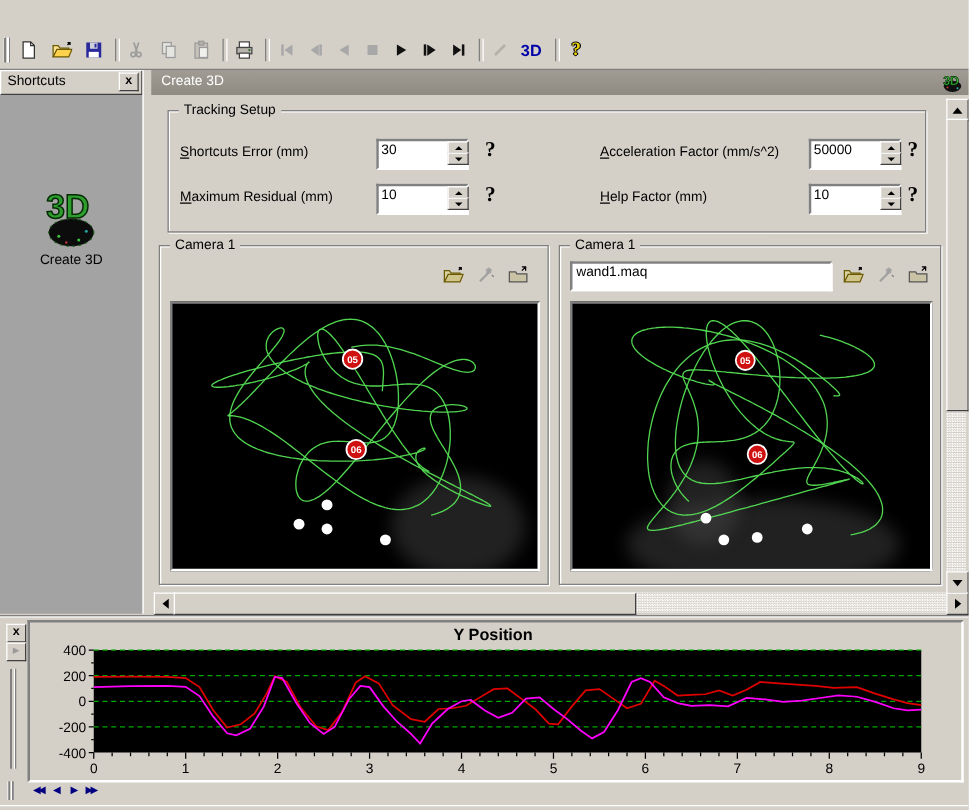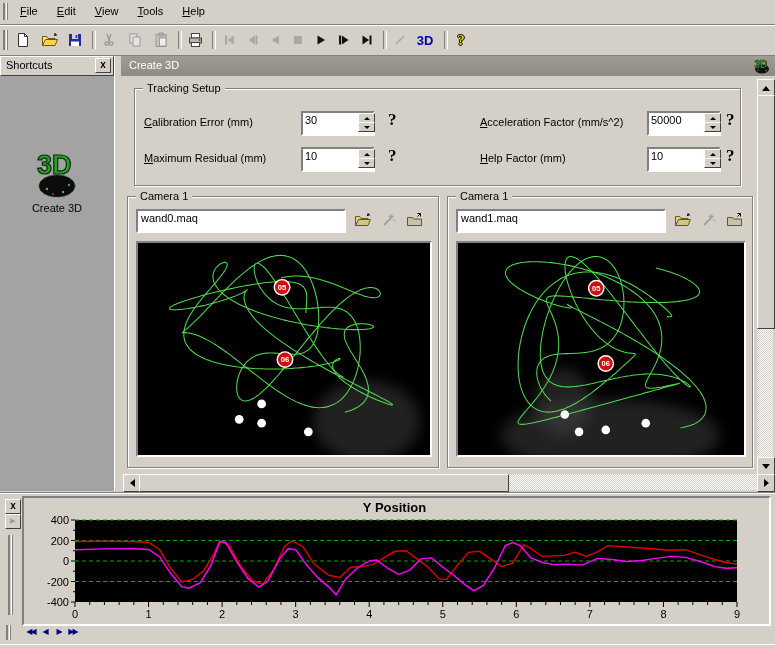--- a/index.html
+++ b/index.html
@@ -98,28 +98,20 @@
     text-align:center;line-height:16px;padding:0 16px;white-space:nowrap;}
   .tab.active{z-index:5;}
   .tab.active .face{background:#fff;font-weight:bold;}
   #bp-bottom{position:absolute;left:0;top:151px;width:775px;height:5px;border-top:1px solid #fff;}
 </style>
 </head>
 <body>
 
 <div id="screen">
 
-  <div id="menubar">
-    <div class="gripper"></div>
-    <span class="menu-item fl-u">File</span>
-    <span class="menu-item fl-u">Edit</span>
-    <span class="menu-item fl-u">View</span>
-    <span class="menu-item fl-u">Tools</span>
-    <span class="menu-item fl-u">Help</span>
-  </div>
 
   <div id="toolbar">
     <div class="gripper"></div>
     <div class="tbtn" style="left:12px">
       <svg width="16" height="16" viewBox="0 0 16 16">
         <path d="M3.5 1.5h6l3 3v10h-9z" fill="#fff" stroke="#333"></path>
           <path d="M9.5 1.5v3h3" fill="none" stroke="#333"></path>
       </svg>
     </div>
     <div class="tbtn" style="left:38px">
@@ -244,21 +236,21 @@
       <svg class="mini" viewBox="0 0 16 16">
         <ellipse cx="8" cy="11" rx="7" ry="4.5" fill="#101010"></ellipse>
         <text x="0.5" y="10" font-family="Liberation Sans,DejaVu Sans,sans-serif" font-size="10" font-weight="bold" fill="#35b535" stroke="#042804" stroke-width="0.5">3D</text>
         <circle cx="4" cy="12" r="0.8" fill="#d03030"></circle>
           <circle cx="12" cy="12.5" r="0.8" fill="#30b0b0"></circle>
       </svg>
     </div>
 
     <div class="groupbox" style="left:13px;top:32px;width:605px;height:96px;">
       <span class="grouplbl">Tracking Setup</span>
-      <span class="field-lbl fl-u" style="left:9px;top:26px">Calibration Error (mm)</span>
+      <span class="field-lbl fl-u" style="left:9px;top:26px">Shortcuts Error (mm)</span>
       <div class="spin" style="left:166px;top:22px">
         <input value="30" style="">
         <span class="btns">
             <span class="sbtn u">
               <i class="tri u"></i>
             </span>
             <span class="sbtn d">
               <i class="tri d"></i>
             </span>
           </span>
@@ -300,23 +292,20 @@
             <span class="sbtn d">
               <i class="tri d"></i>
             </span>
           </span>
       </div>
       <span class="qhelp" style="left:591px;top:58px">?</span>
     </div>
 
     <div class="groupbox" style="left:6px;top:140px;width:310px;height:270px;">
       <span class="grouplbl">Camera 1</span>
-      <div class="cam-field" style="left:8px;top:12px;width:206px">
-        <input readonly="" value="wand0.maq" style="">
-      </div>
       <div class="cam-ico" style="left:224px;top:14px">
         <svg width="17" height="16" viewBox="0 0 17 16">
           <path d="M1.5 13.5v-9h4l1.5 2h7v2" fill="#d9d1a0" stroke="#6b5a00"></path>
           <path d="M4.5 7.5h12l-2.5 6h-12.5z" fill="#cfc489" stroke="#6b5a00"></path>
           <path d="M13 4 l2-2 m0 2v-2h-2" fill="none" stroke="#000"></path>
         </svg>
       </div>
       <div class="cam-ico" style="left:250px;top:14px">
         <svg width="16" height="16" viewBox="0 0 16 16">
           <path d="M4 13L11 6" stroke="#a0a0a0" stroke-width="1.8"></path>

